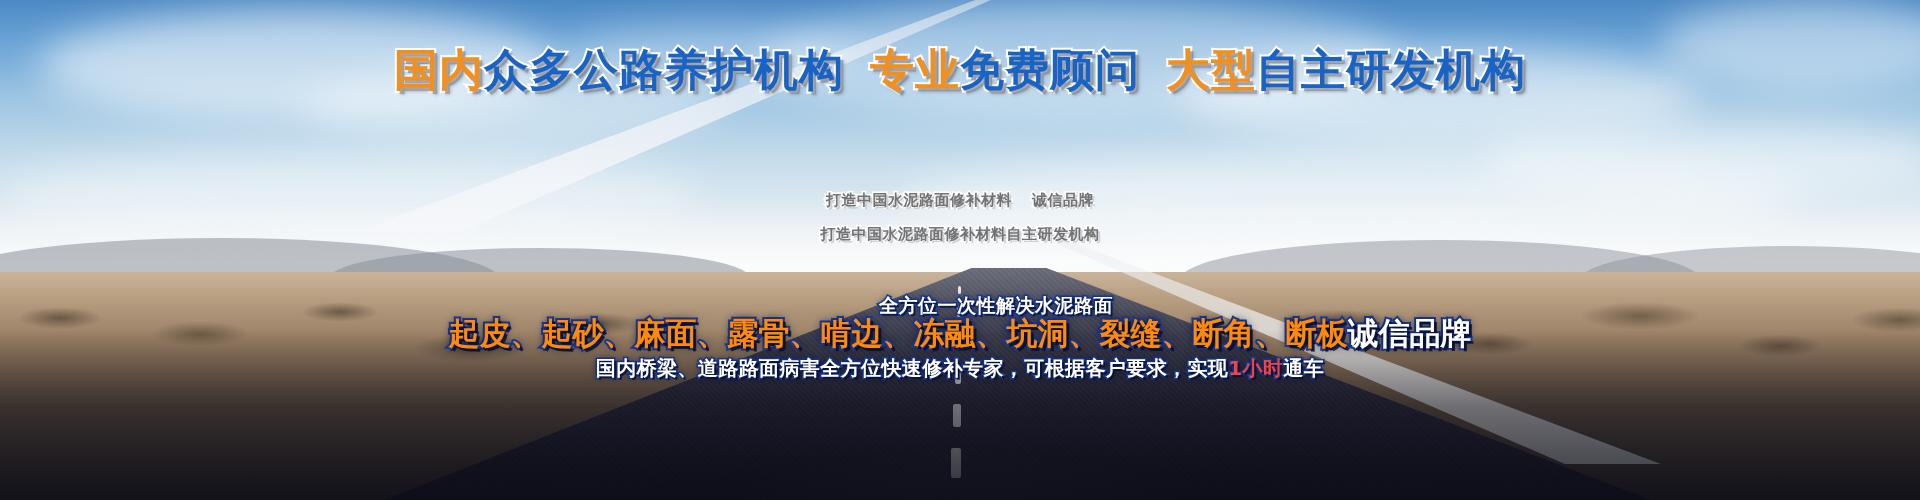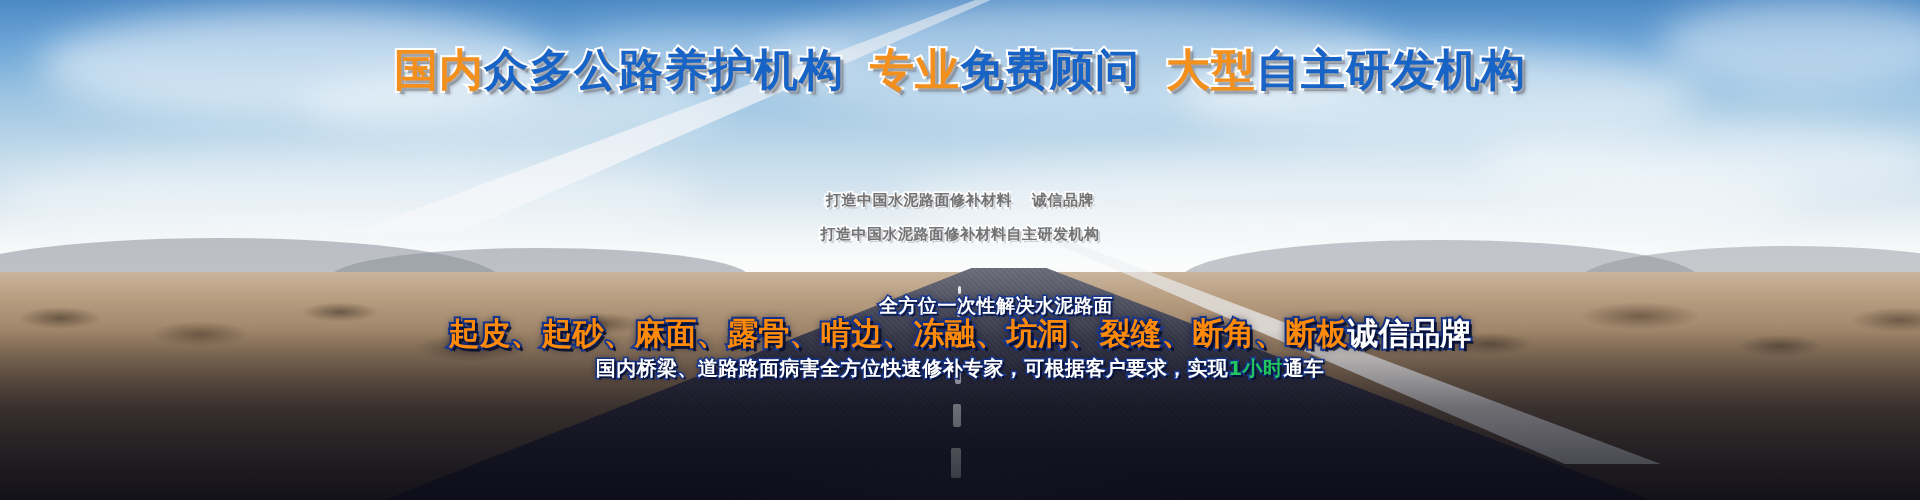--- a/index.html
+++ b/index.html
@@ -183,21 +183,21 @@
   .b-big .wh{color:#ffffff;}
   .b-last{
     top:358px;
     font-size:20px;
     color:#ffffff;
     letter-spacing:.4px;
     -webkit-text-stroke:3px #1b3fa0;
     paint-order:stroke fill;
     text-shadow:0 0 6px rgba(8,16,52,.95), 2px 2px 0 rgba(6,12,40,.75);
   }
-  .b-last .rd{color:#22c55e;text-align:right;}
+  .b-last .rd{color:#ef4444;text-align:right;}
 </style>
 </head>
 <body>
 
 <div class="banner">
 
   <div class="bg">
     <div class="sky"></div>
     <div class="cloud c1"></div>
     <div class="cloud c2"></div>

